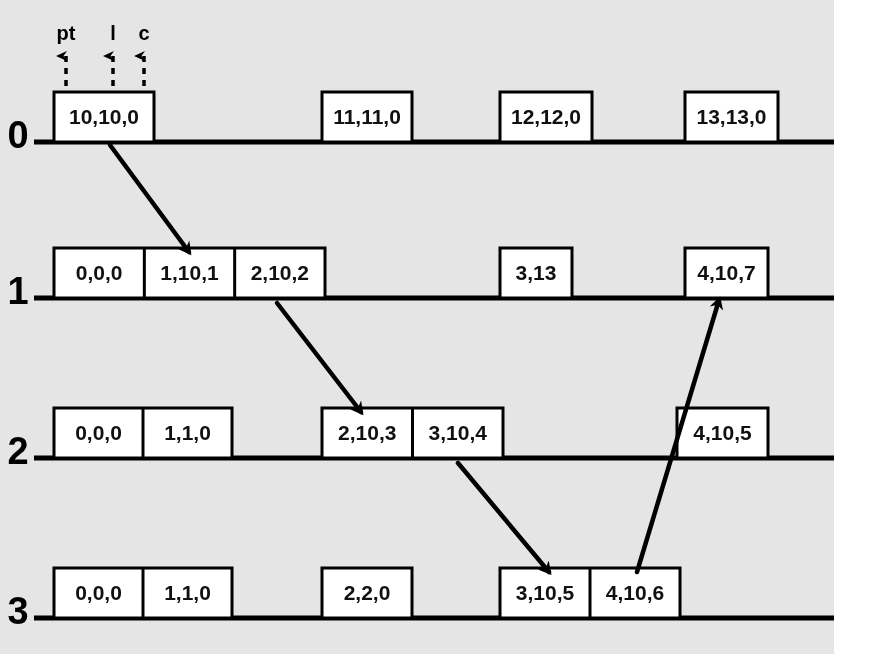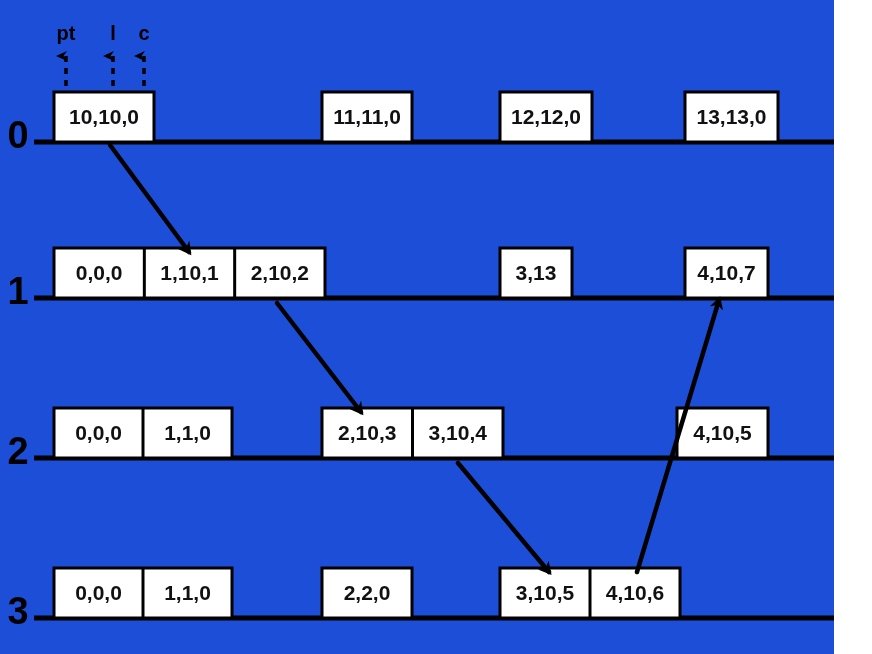--- a/index.html
+++ b/index.html
@@ -7,21 +7,21 @@
     padding: 0;
     background: #ffffff;
   }
   body {
     font-family: "Liberation Sans", sans-serif;
   }
   #diagram-root {
     position: relative;
     width: 834px;
     height: 654px;
-    background: #1d4ed8;
+    background: #e5e5e5;
     overflow: hidden;
   }
   #diagram-svg {
     position: absolute;
     left: 0;
     top: 0;
     width: 872px;
     height: 654px;
   }
   .evt-text {

